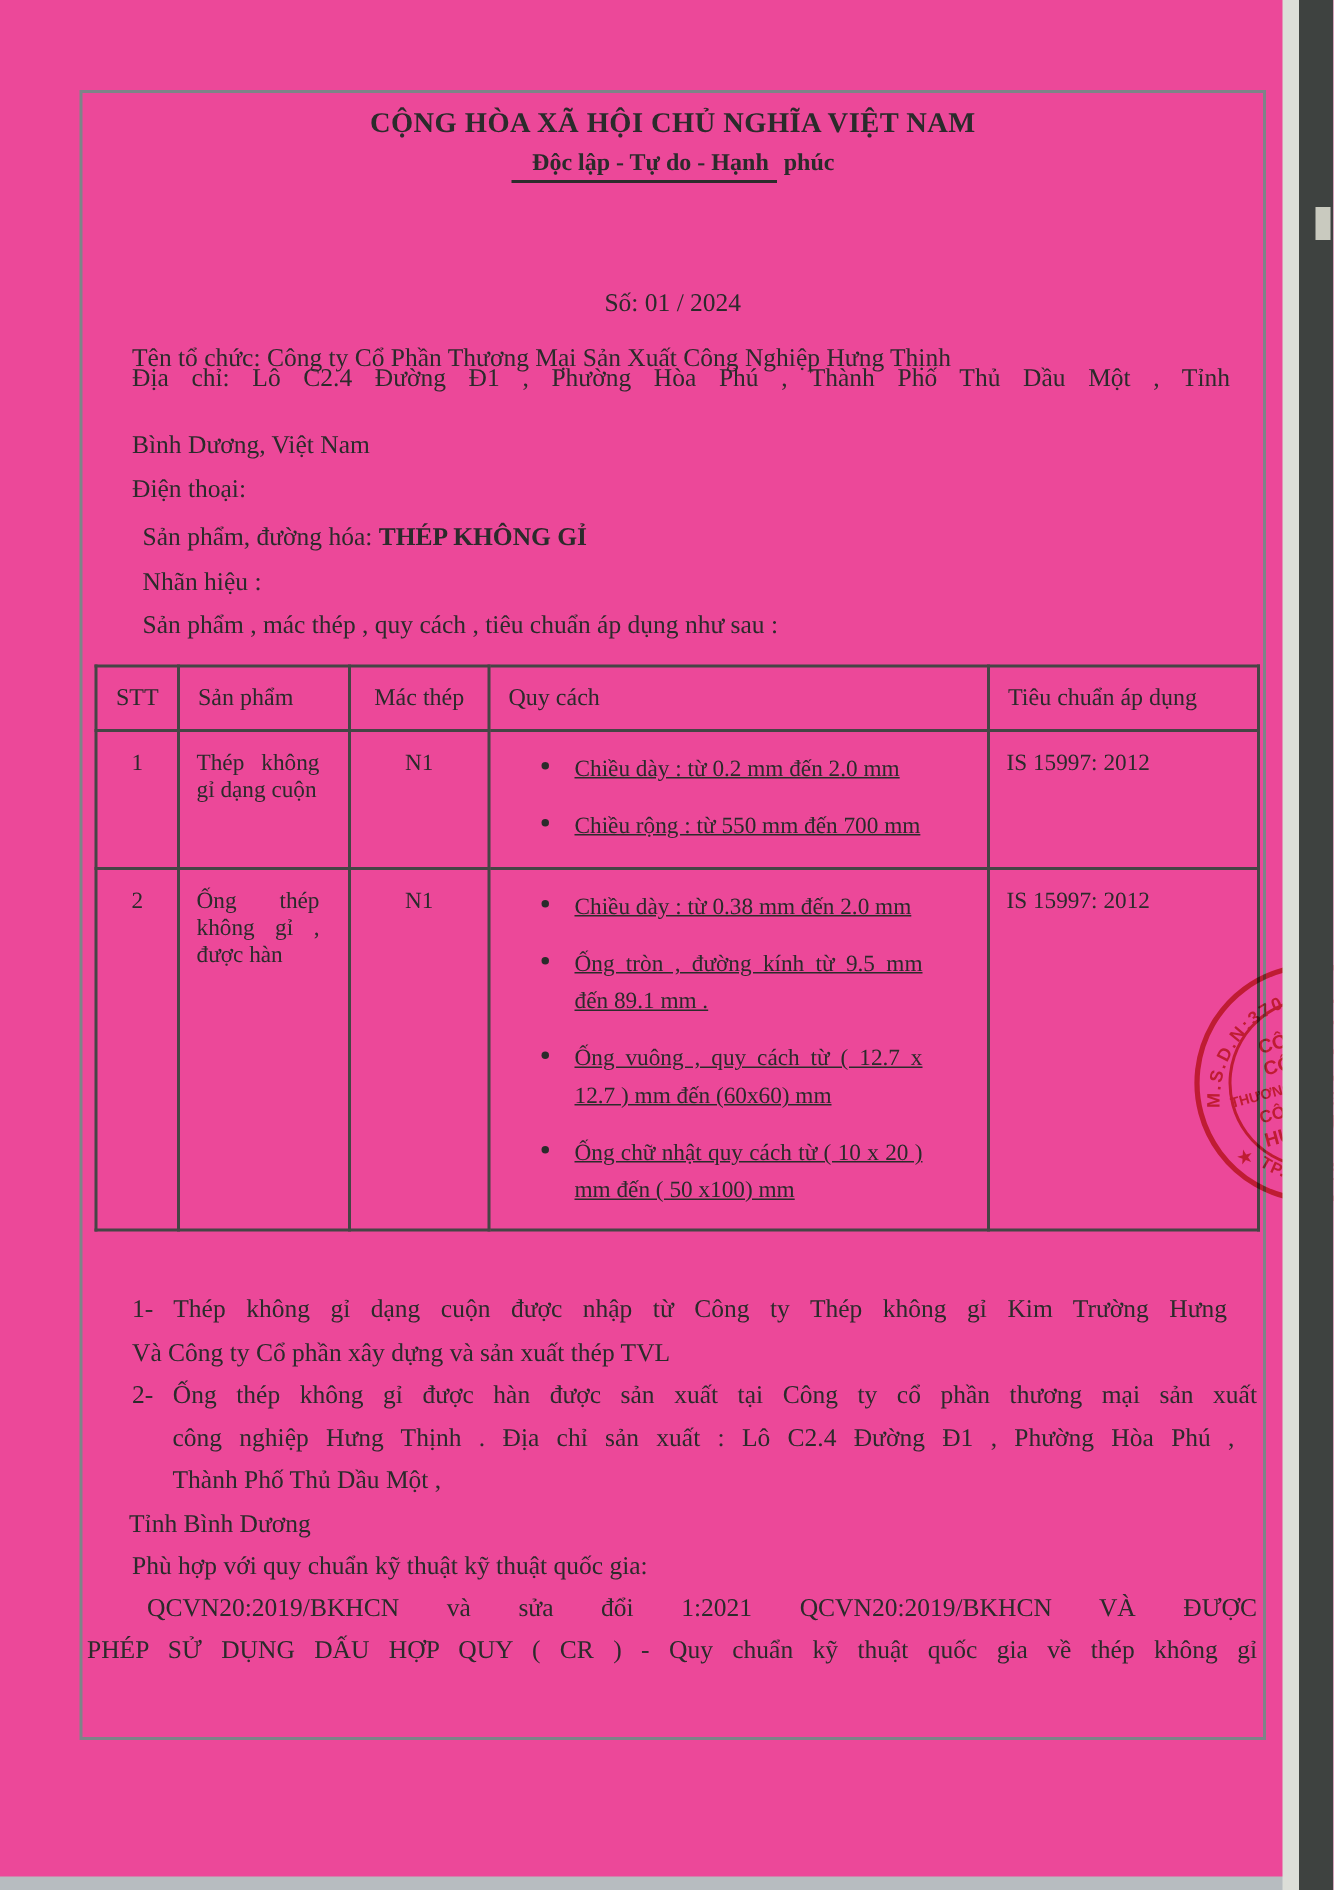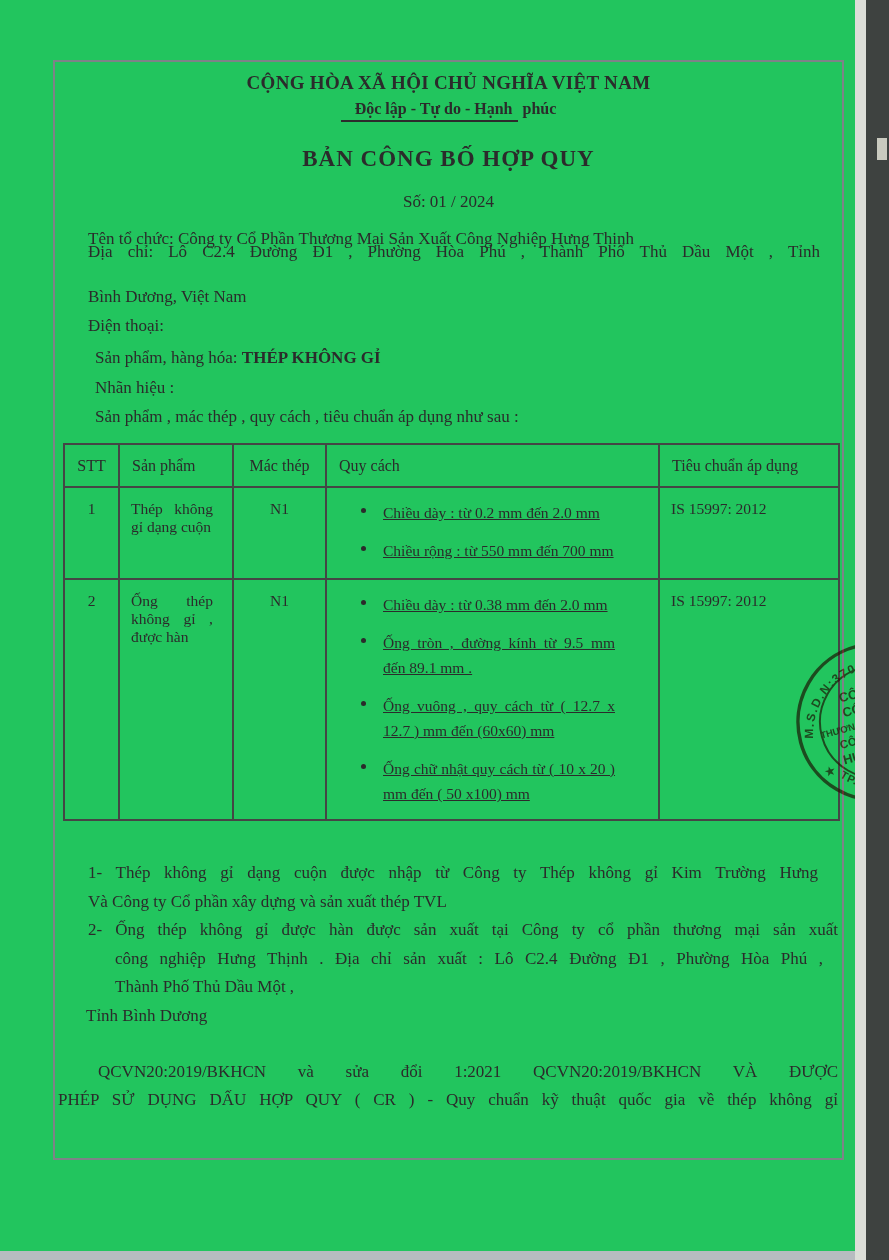--- a/index.html
+++ b/index.html
@@ -1,17 +1,17 @@
 <!DOCTYPE html>
 <html><head>
 <meta charset="utf-8">
 <style>
   html,body{margin:0;padding:0;background:#e9e9e9;}
   .page{
-    position:relative;width:889px;height:1260px;background:#22c55e;
+    position:relative;width:889px;height:1260px;background:#ec4899;
     overflow:hidden;font-family:"Liberation Serif","DejaVu Serif",serif;
     color:#2b2b2b;
   }
   .frame{
     position:absolute;left:53px;top:60px;width:791px;height:1100px;
     border:2px solid #7e8388;box-sizing:border-box;background:transparent;
   }
   .line{position:absolute;font-size:17px;line-height:24px;white-space:nowrap;}
   .center{left:53px;width:791px;text-align:center;white-space:normal;}
   .nat-title{top:71px;font-size:19px;font-weight:bold;letter-spacing:.3px;}
@@ -50,28 +50,27 @@
 </style>
 </head>
 <body>
 
 <div class="page">
 
   <div class="frame"></div>
 
   <div class="line center nat-title">CỘNG HÒA XÃ HỘI CHỦ NGHĨA VIỆT NAM</div>
   <div class="line center motto"><span class="motto-underlined">Độc lập - Tự do - Hạnh</span><span> phúc</span></div>
-  <div class="line center doc-title">BẢN CÔNG BỐ HỢP QUY</div>
   <div class="line center doc-number">Số: 01 / 2024</div>
 
   <div class="line" style="left:88px;top:227px;">Tên tổ chức: Công ty Cổ Phần Thương Mại Sản Xuất Công Nghiệp Hưng Thịnh</div>
   <div class="line just" style="left:88px;top:240px;width:732px;">Địa chỉ: Lô C2.4 Đường Đ1 , Phường Hòa Phú , Thành Phố Thủ Dầu Một , Tỉnh</div>
   <div class="line" style="left:88px;top:285px;">Bình Dương, Việt Nam</div>
   <div class="line" style="left:88px;top:314px;">Điện thoại:</div>
-  <div class="line" style="left:95px;top:346px;"><span>Sản phẩm, hàng hóa: </span><span class="bold">THÉP KHÔNG GỈ</span></div>
+  <div class="line" style="left:95px;top:346px;"><span>Sản phẩm, đường hóa: </span><span class="bold">THÉP KHÔNG GỈ</span></div>
   <div class="line" style="left:95px;top:376px;">Nhãn hiệu :</div>
   <div class="line" style="left:95px;top:405px;">Sản phẩm , mác thép , quy cách , tiêu chuẩn áp dụng như sau :</div>
 
   <table class="spec-table">
     <colgroup>
       <col style="width:55px">
         <col style="width:114px">
         <col style="width:93px">
         <col style="width:333px">
         <col style="width:180px">
@@ -126,20 +125,21 @@
     </tr>
   </tbody>
     </table>
 
   <div class="line just" style="left:88px;top:861px;width:730px;">1-  Thép không gỉ dạng cuộn được nhập từ Công ty Thép không gỉ Kim Trường Hưng</div>
   <div class="line" style="left:88px;top:890px;">Và Công ty Cổ phần xây dựng và sản xuất thép TVL</div>
   <div class="line just" style="left:88px;top:918px;width:750px;">2-  Ống thép không gỉ được hàn được sản xuất tại Công ty cổ phần thương mại sản xuất</div>
   <div class="line just" style="left:115px;top:947px;width:708px;">công nghiệp Hưng Thịnh . Địa chỉ sản xuất : Lô C2.4 Đường Đ1 , Phường Hòa Phú ,</div>
   <div class="line" style="left:115px;top:975px;">Thành Phố Thủ Dầu Một ,</div>
   <div class="line" style="left:86px;top:1004px;">Tỉnh Bình Dương</div>
+  <div class="line" style="left:88px;top:1032px;">Phù hợp với quy chuẩn kỹ thuật kỹ thuật quốc gia:</div>
   <div class="line just" style="left:98px;top:1060px;width:740px;">QCVN20:2019/BKHCN và sửa đổi 1:2021 QCVN20:2019/BKHCN VÀ ĐƯỢC</div>
   <div class="line just" style="left:58px;top:1088px;width:780px;">PHÉP SỬ DỤNG DẤU HỢP QUY ( CR ) -  Quy chuẩn kỹ thuật quốc gia về thép không gỉ</div>
 
   <svg class="stamp" width="200" height="200" viewBox="-100 -100 200 200">
     <g transform="rotate(-15)">
       <circle r="78" fill="none" stroke="#c94b3c" stroke-width="3.5"></circle>
       <circle r="56" fill="none" stroke="#c94b3c" stroke-width="2"></circle>
       <path id="stampArcTop" d="M -65.7 5.8 A 66 66 0 0 1 65.7 5.8" fill="none" stroke="none"></path>
       <path id="stampArcBottom" d="M -52 40.6 A 66 66 0 0 0 52 40.6" fill="none" stroke="none"></path>
       <text font-size="12" fill="#c94b3c" letter-spacing="1.5"><textPath href="#stampArcTop" startOffset="6">M.S.D.N:37022666</textPath></text>

